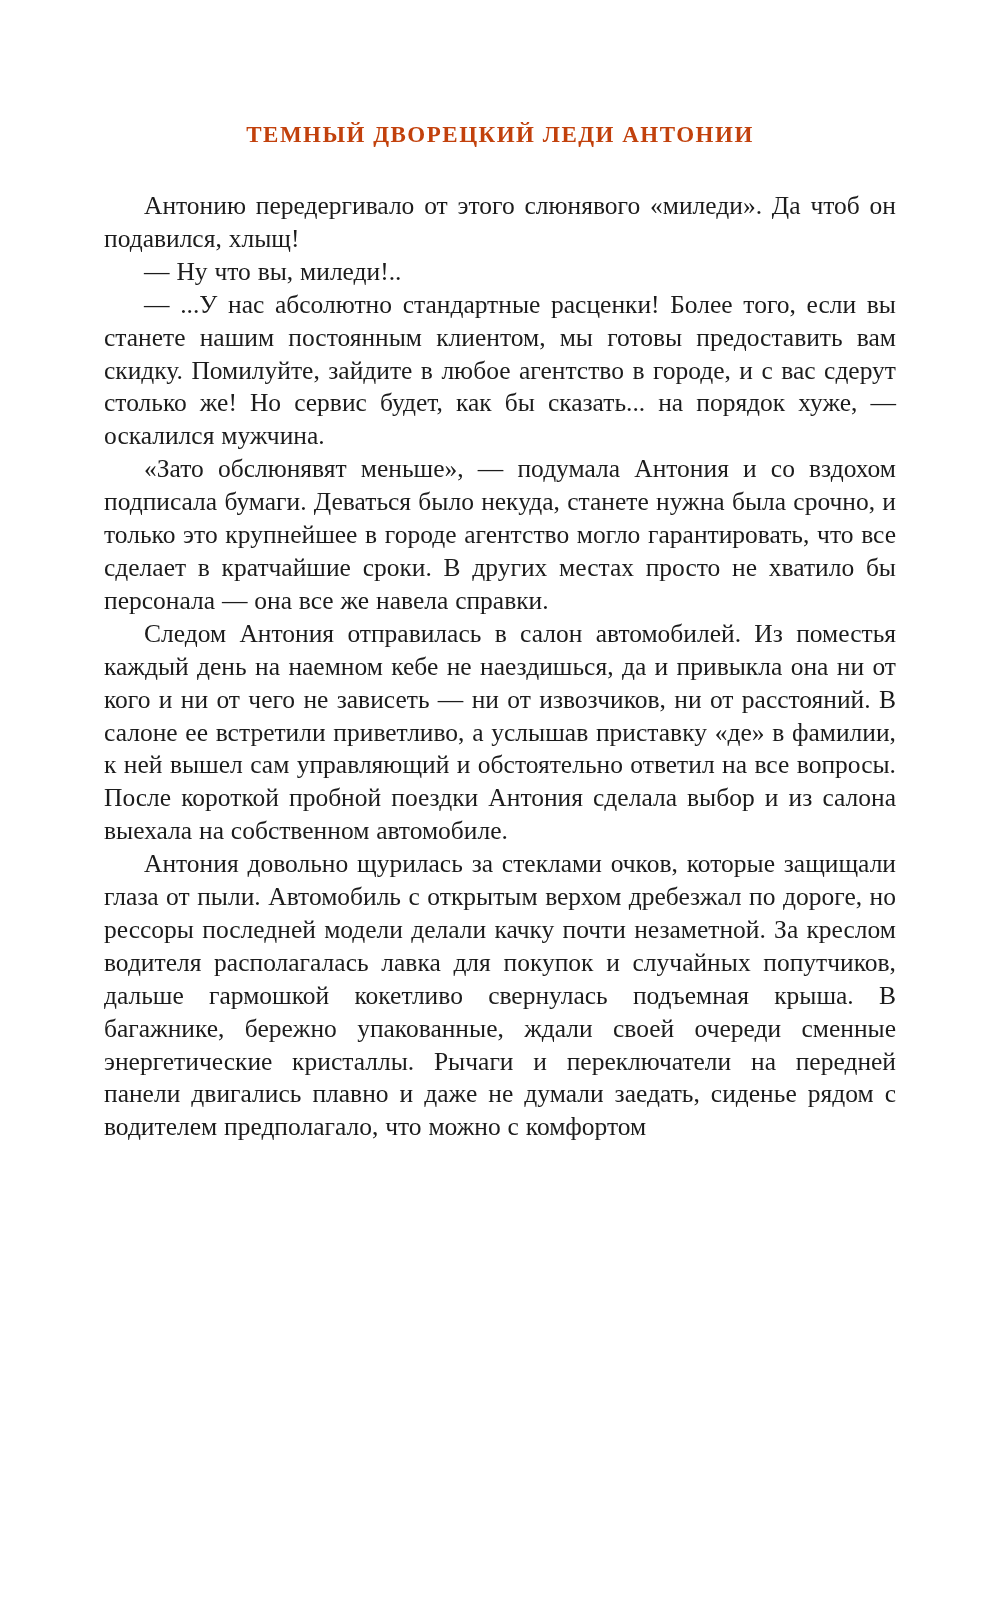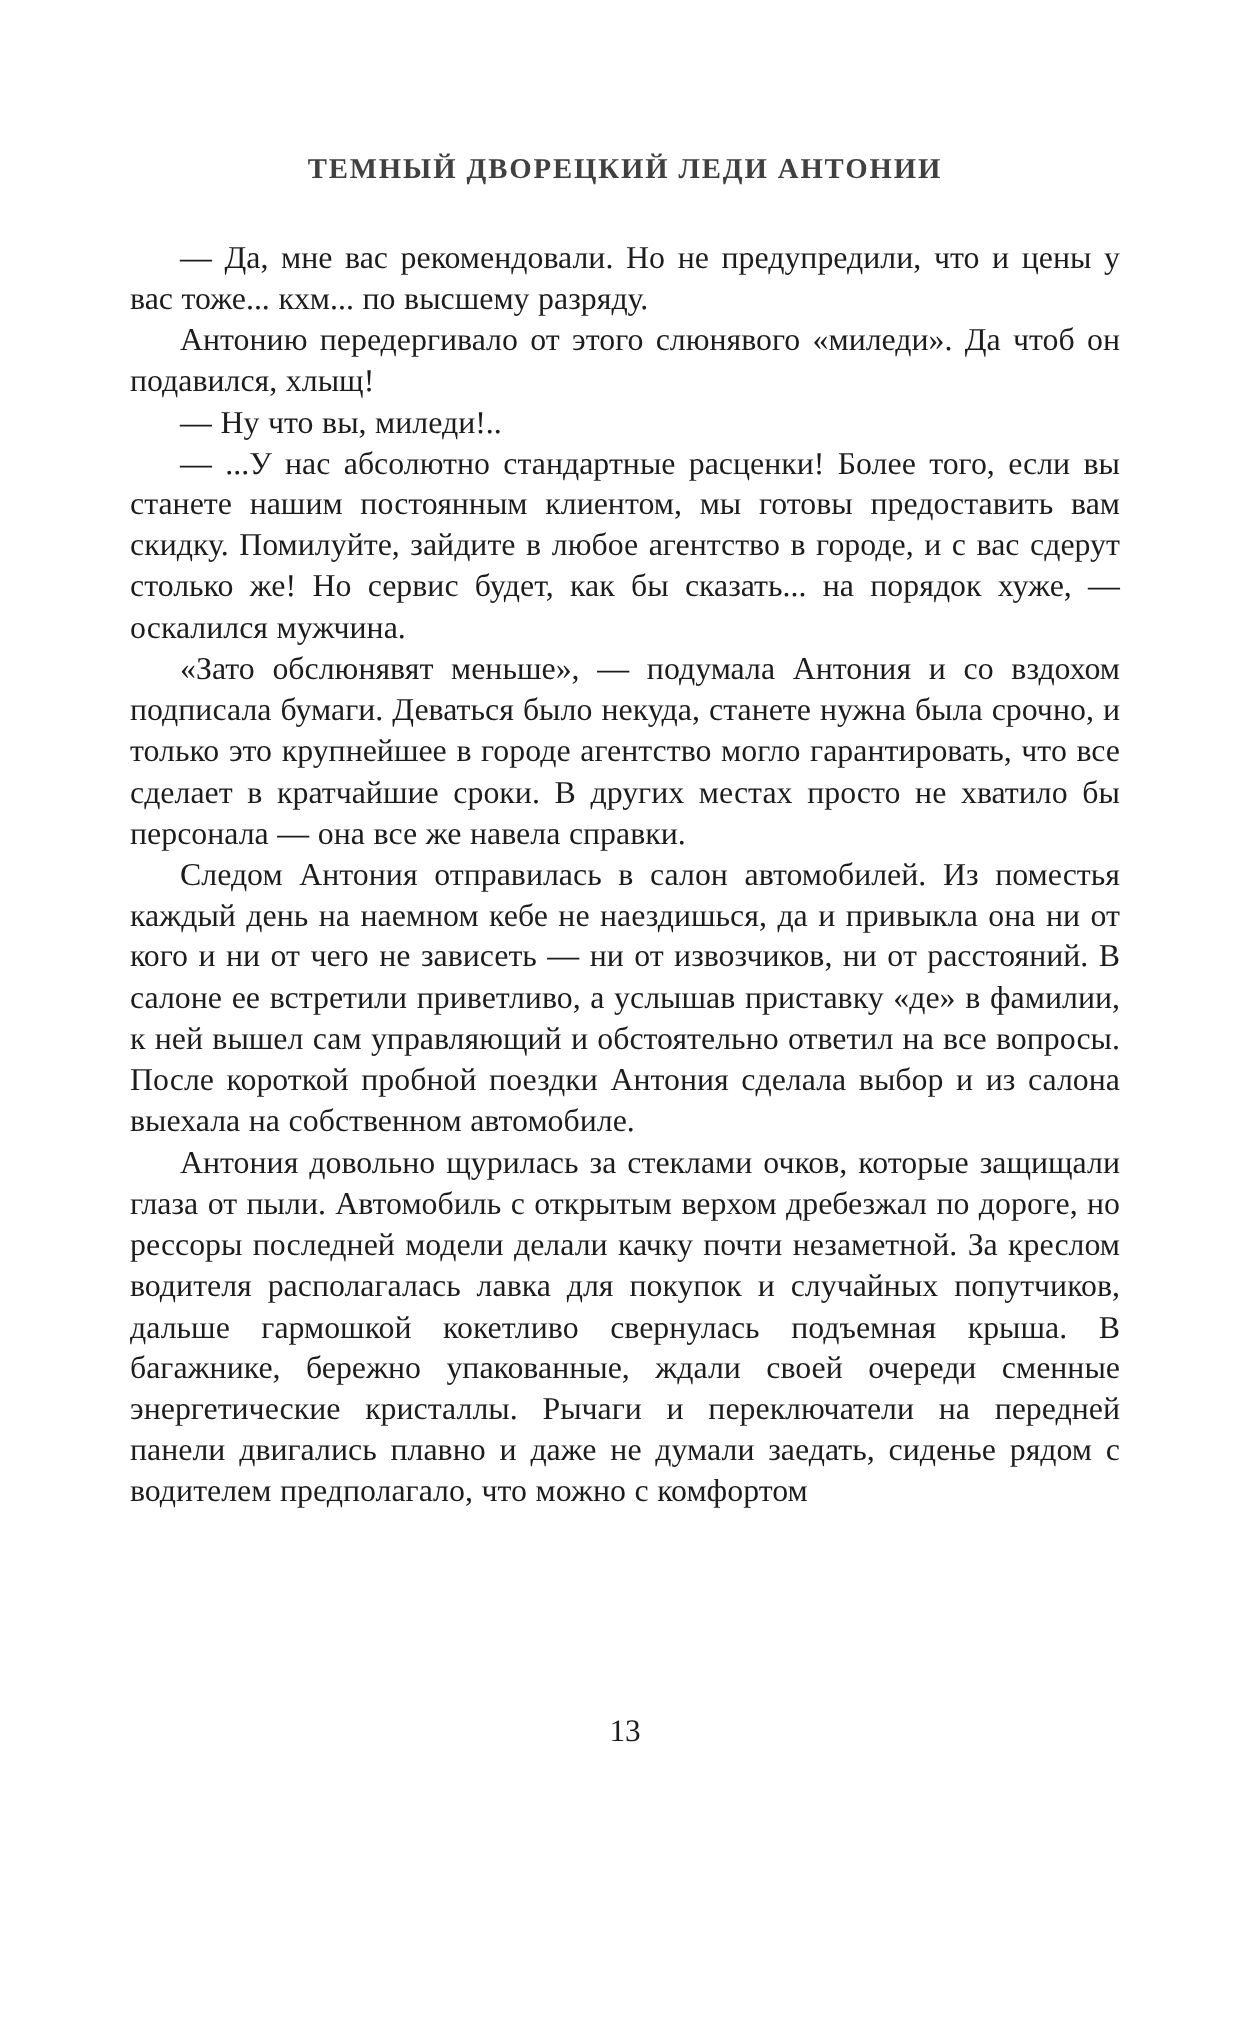--- a/index.html
+++ b/index.html
@@ -20,21 +20,21 @@
 
     .running-head {
       position: absolute;
       top: 122px;
       left: 0;
       width: 100%;
       text-align: center;
       font-size: 23px;
       font-weight: bold;
       letter-spacing: 1.5px;
-      color: #404040;
+      color: #c2410c;
     }
 
     .body-text {
       position: absolute;
       top: 190px;
       left: 104px;
       width: 792px;
     }
 
     .body-text p {
@@ -58,24 +58,22 @@
     }
   </style>
 </head>
 <body>
 
 <div class="book-page">
 
   <div class="running-head">ТЕМНЫЙ ДВОРЕЦКИЙ ЛЕДИ АНТОНИИ</div>
 
   <div class="body-text">
-    <p>— Да, мне вас рекомендовали. Но не предупредили, что и цены у вас тоже... кхм... по высшему разряду.</p>
     <p>Антонию передергивало от этого слюнявого «миледи». Да чтоб он подавился, хлыщ!</p>
     <p>— Ну что вы, миледи!..</p>
     <p>— ...У нас абсолютно стандартные расценки! Более того, если вы станете нашим постоянным клиентом, мы готовы предоставить вам скидку. Помилуйте, зайдите в любое агентство в городе, и с вас сдерут столько же! Но сервис будет, как бы сказать... на порядок хуже, — оскалился мужчина.</p>
     <p>«Зато обслюнявят меньше», — подумала Антония и со вздохом подписала бумаги. Деваться было некуда, станете нужна была срочно, и только это крупнейшее в городе агентство могло гарантировать, что все сделает в кратчайшие сроки. В других местах просто не хватило бы персонала — она все же навела справки.</p>
     <p>Следом Антония отправилась в салон автомобилей. Из поместья каждый день на наемном кебе не наездишься, да и привыкла она ни от кого и ни от чего не зависеть — ни от извозчиков, ни от расстояний. В салоне ее встретили приветливо, а услышав приставку «де» в фамилии, к ней вышел сам управляющий и обстоятельно ответил на все вопросы. После короткой пробной поездки Антония сделала выбор и из салона выехала на собственном автомобиле.</p>
     <p>Антония довольно щурилась за стеклами очков, которые защищали глаза от пыли. Автомобиль с открытым верхом дребезжал по дороге, но рессоры последней модели делали качку почти незаметной. За креслом водителя располагалась лавка для покупок и случайных попутчиков, дальше гармошкой кокетливо свернулась подъемная крыша. В багажнике, бережно упакованные, ждали своей очереди сменные энергетические кристаллы. Рычаги и переключатели на передней панели двигались плавно и даже не думали заедать, сиденье рядом с водителем предполагало, что можно с комфортом</p>
   </div>
 
-  <div class="page-number">13</div>
 
 </div>
 
 </body></html>

